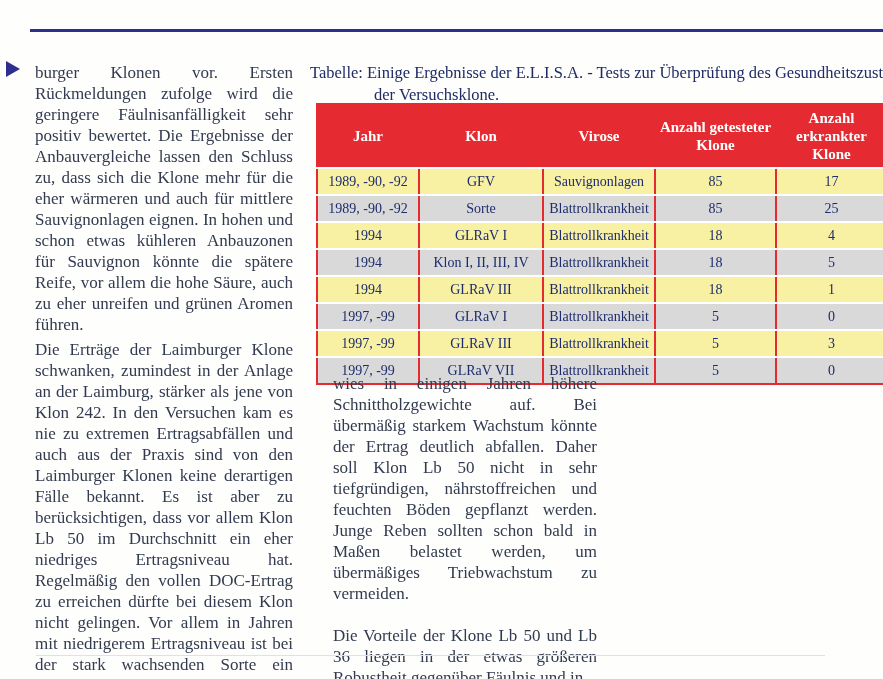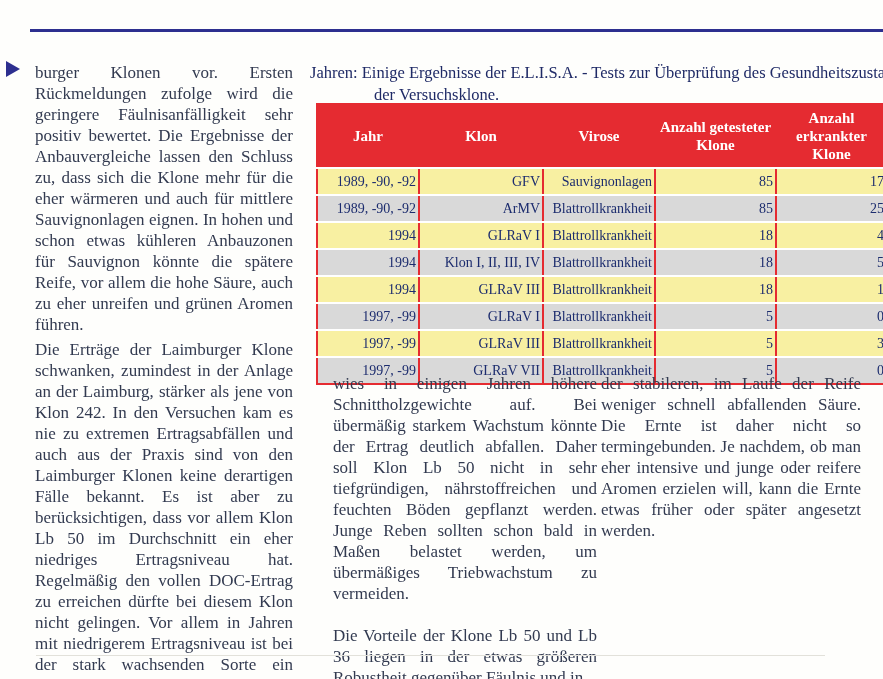--- a/index.html
+++ b/index.html
@@ -57,21 +57,21 @@
     table-layout:fixed;
   }
   .elisa-table th{
     background:#e52b31;color:#ffffff;
     font-weight:bold;font-size:15px;line-height:18px;
     padding:4px 2px;height:38px;
     border-bottom:2px solid #ffffff;
     text-align:center;vertical-align:middle;
   }
   .elisa-table td{
-    text-align:right;vertical-align:middle;
+    text-align:center;vertical-align:middle;
     padding:2px 2px;height:21px;
     border-bottom:2px solid #ffffff;
   }
   .elisa-table td + td, .elisa-table th + th{
     border-left:2px solid #e52b31;
   }
   .elisa-table tr:last-child td{border-bottom:none;}
   .elisa-table tr.row-yellow td{background:#f8f0a2;}
   .elisa-table tr.row-gray td{background:#d9d9d9;}
   .cw0{width:96px}.cw1{width:118px}.cw2{width:106px}.cw3{width:115px}.cw4{width:105px}
@@ -83,21 +83,21 @@
 
   <div class="top-rule"></div>
 
   <div class="textcol col-left">
     <span class="marker"></span>
     <p>burger Klonen vor. Ersten Rückmeldungen zufolge wird die geringere Fäulnisanfälligkeit sehr positiv bewertet. Die Ergebnisse der Anbauvergleiche lassen den Schluss zu, dass sich die Klone mehr für die eher wärmeren und auch für mittlere Sauvignonlagen eignen. In hohen und schon etwas kühleren Anbauzonen für Sauvignon könnte die spätere Reife, vor allem die hohe Säure, auch zu eher unreifen und grünen Aromen führen.</p>
     <p>Die Erträge der Laimburger Klone schwanken, zumindest in der Anlage an der Laimburg, stärker als jene von Klon 242. In den Versuchen kam es nie zu extremen Ertragsabfällen und auch aus der Praxis sind von den Laimburger Klonen keine derartigen Fälle bekannt. Es ist aber zu berücksichtigen, dass vor allem Klon Lb 50 im Durchschnitt ein eher niedriges Ertragsniveau hat. Regelmäßig den vollen DOC-Ertrag zu erreichen dürfte bei diesem Klon nicht gelingen. Vor allem in Jahren mit niedrigerem Ertragsniveau ist bei der stark wachsenden Sorte ein erhöhtes Triebwachstum zu beobachten und auch Klon Lb 50</p>
   </div>
 
   <div class="caption">
-    <span class="cap-prefix">Jahren:</span>
+    <span class="cap-prefix">Tabelle:</span>
     <span> </span>
     <span class="cap-bold">Einige Ergebnisse der E.L.I.S.A. - Tests zur Überprüfung des Gesundheitszustandes der Versuchsklone.</span>
   </div>
 
   <table class="elisa-table">
     <thead>
       <tr>
         <th class="cw0">Jahr</th>
         <th class="cw1">Klon</th>
         <th class="cw2">Virose</th>
@@ -108,21 +108,21 @@
     <tbody>
         <tr class="row-yellow">
           <td class="cw0">1989, -90, -92</td>
           <td class="cw1">GFV</td>
           <td class="cw2">Sauvignonlagen</td>
           <td class="cw3">85</td>
           <td class="cw4">17</td>
         </tr>
         <tr class="row-gray">
           <td class="cw0">1989, -90, -92</td>
-          <td class="cw1">ArMV</td>
+          <td class="cw1">Sorte</td>
           <td class="cw2">Blattrollkrankheit</td>
           <td class="cw3">85</td>
           <td class="cw4">25</td>
         </tr>
         <tr class="row-yellow">
           <td class="cw0">1994</td>
           <td class="cw1">GLRaV I</td>
           <td class="cw2">Blattrollkrankheit</td>
           <td class="cw3">18</td>
           <td class="cw4">4</td>
@@ -164,18 +164,17 @@
         </tr>
       </tbody>
   </table>
 
   <div class="textcol col-mid">
     <p>wies in einigen Jahren höhere Schnittholzgewichte auf. Bei übermäßig starkem Wachstum könnte der Ertrag deutlich abfallen. Daher soll Klon Lb 50 nicht in sehr tiefgründigen, nährstoffreichen und feuchten Böden gepflanzt werden. Junge Reben sollten schon bald in Maßen belastet werden, um übermäßiges Triebwachstum zu vermeiden.</p>
     <p class="gap">Die Vorteile der Klone Lb 50 und Lb 36 liegen in der etwas größeren Robustheit gegenüber Fäulnis und in</p>
   </div>
 
   <div class="textcol col-right">
-    <p>der stabileren, im Laufe der Reife weniger schnell abfallenden Säure. Die Ernte ist daher nicht so termingebunden. Je nachdem, ob man eher intensive und junge oder reifere Aromen erzielen will, kann die Ernte etwas früher oder später angesetzt werden.</p>
   </div>
 
   <div class="bottom-rule"></div>
 
 </div>
 
 </body></html>

